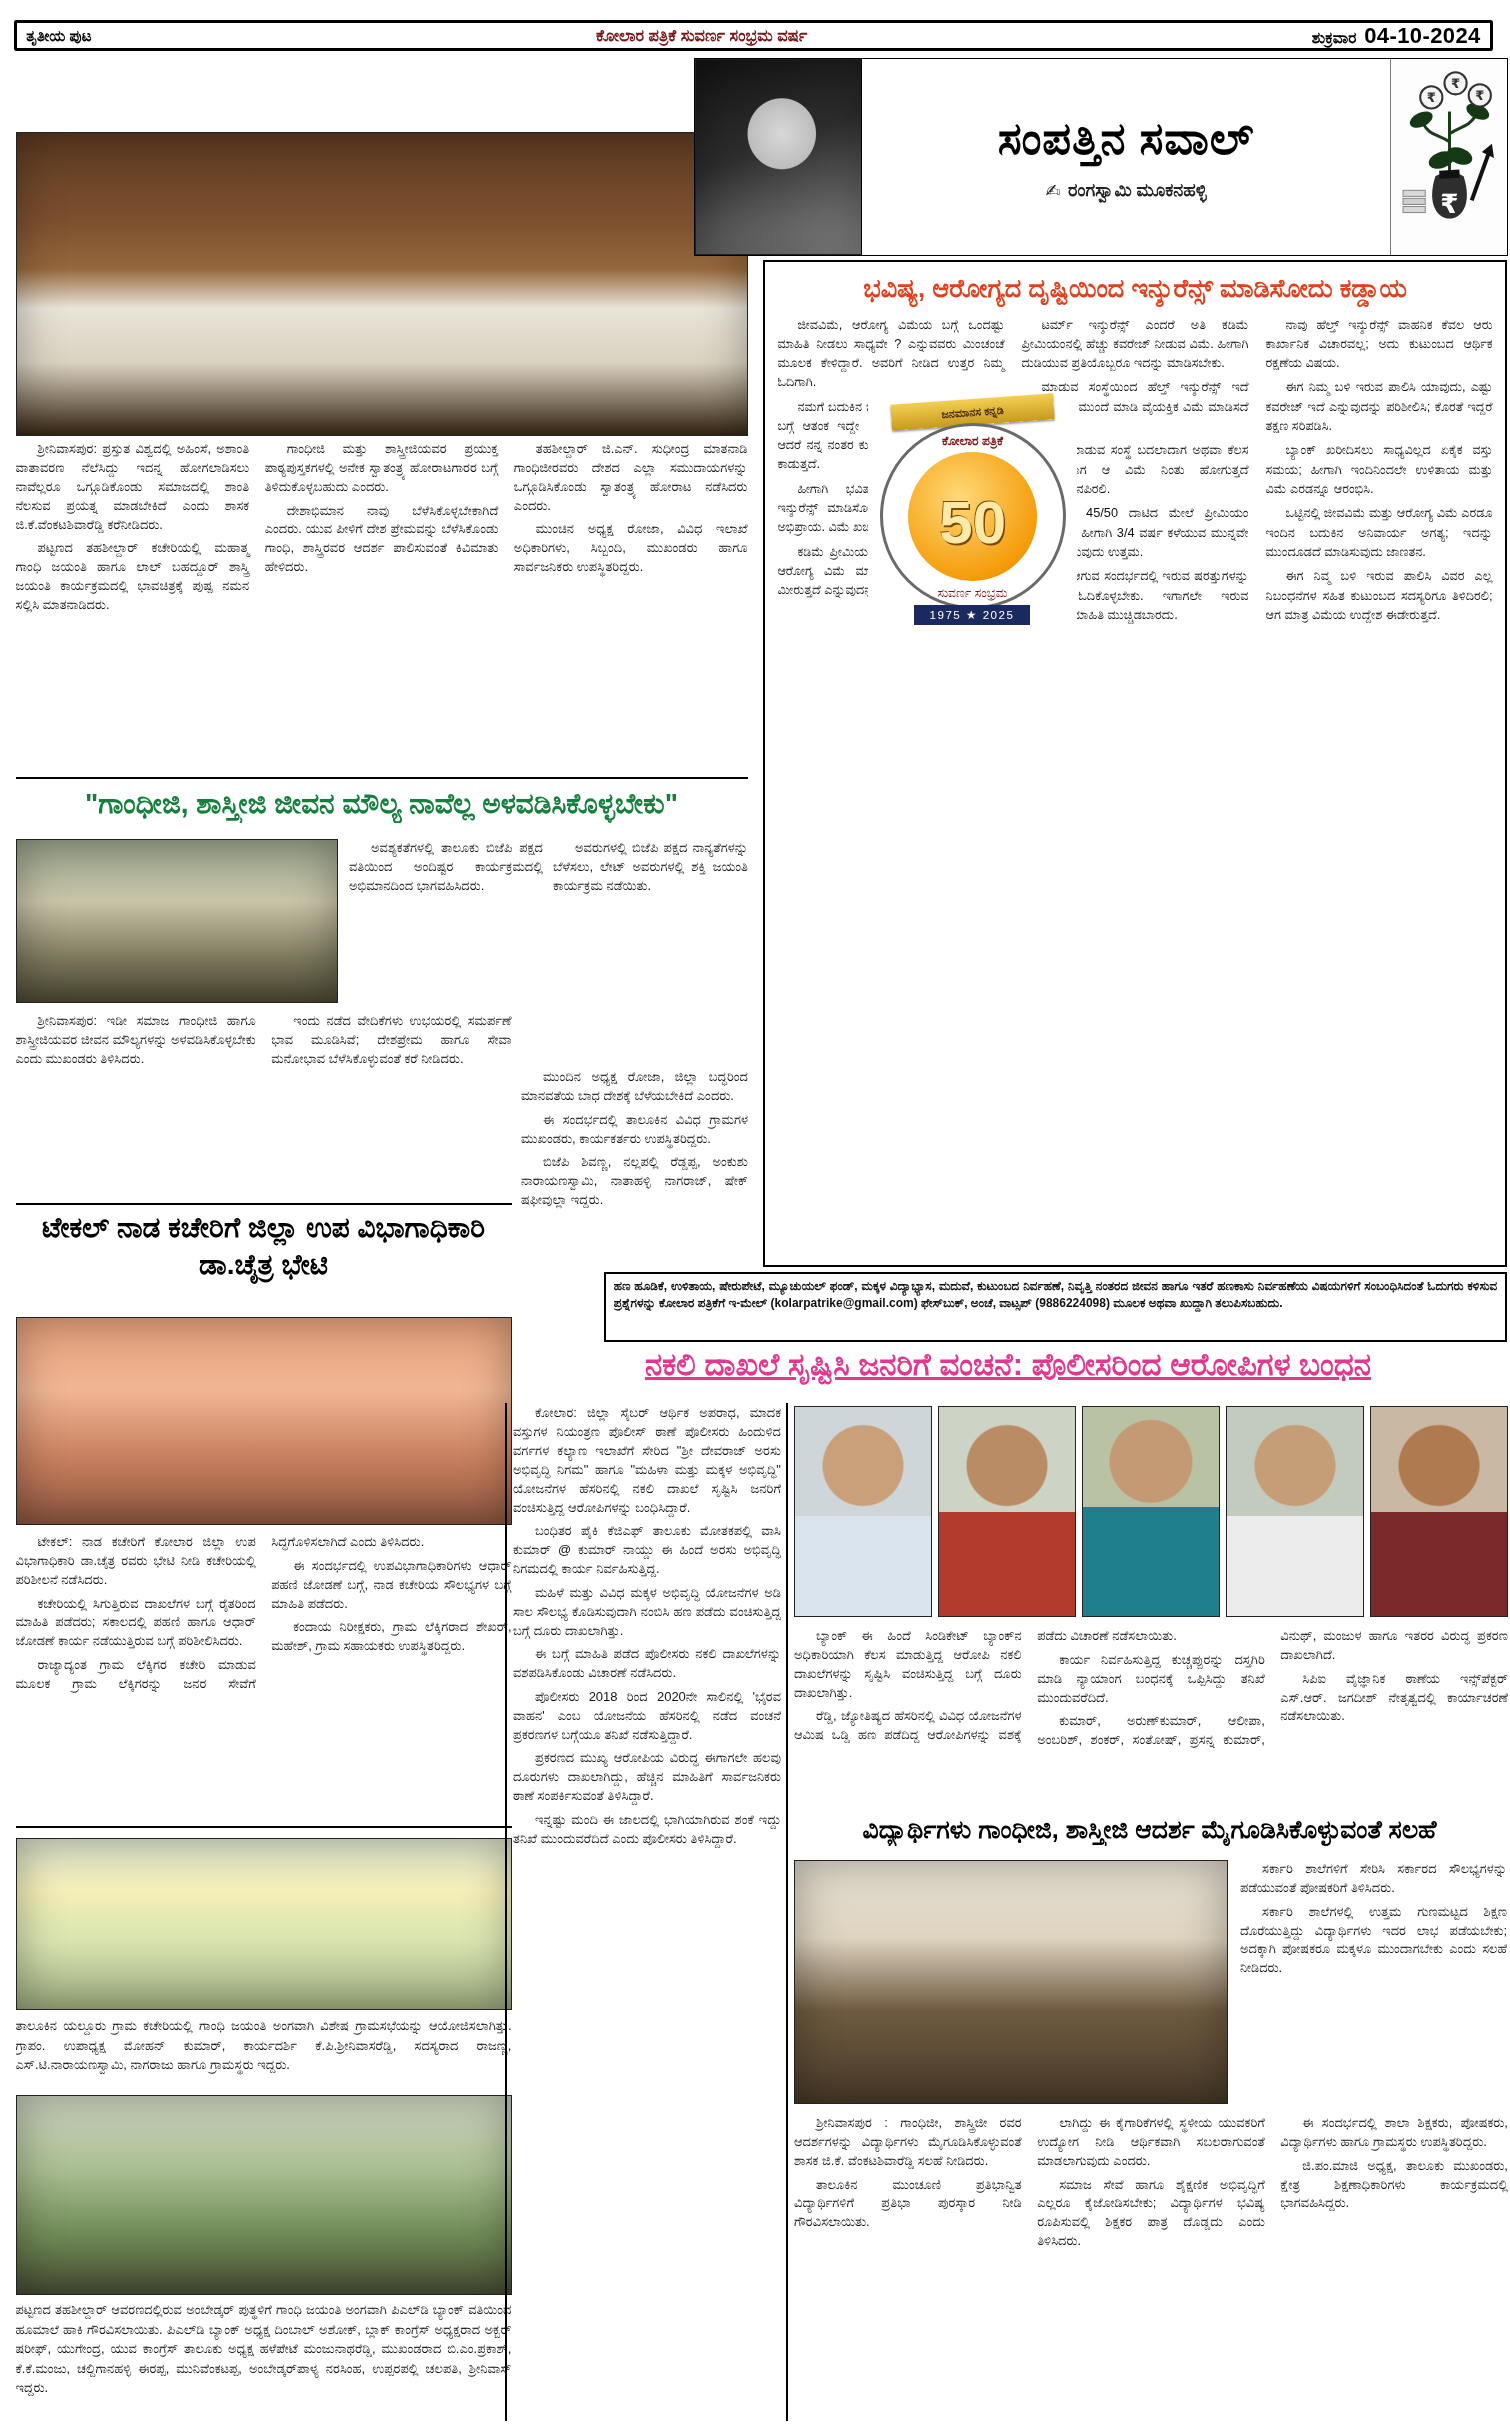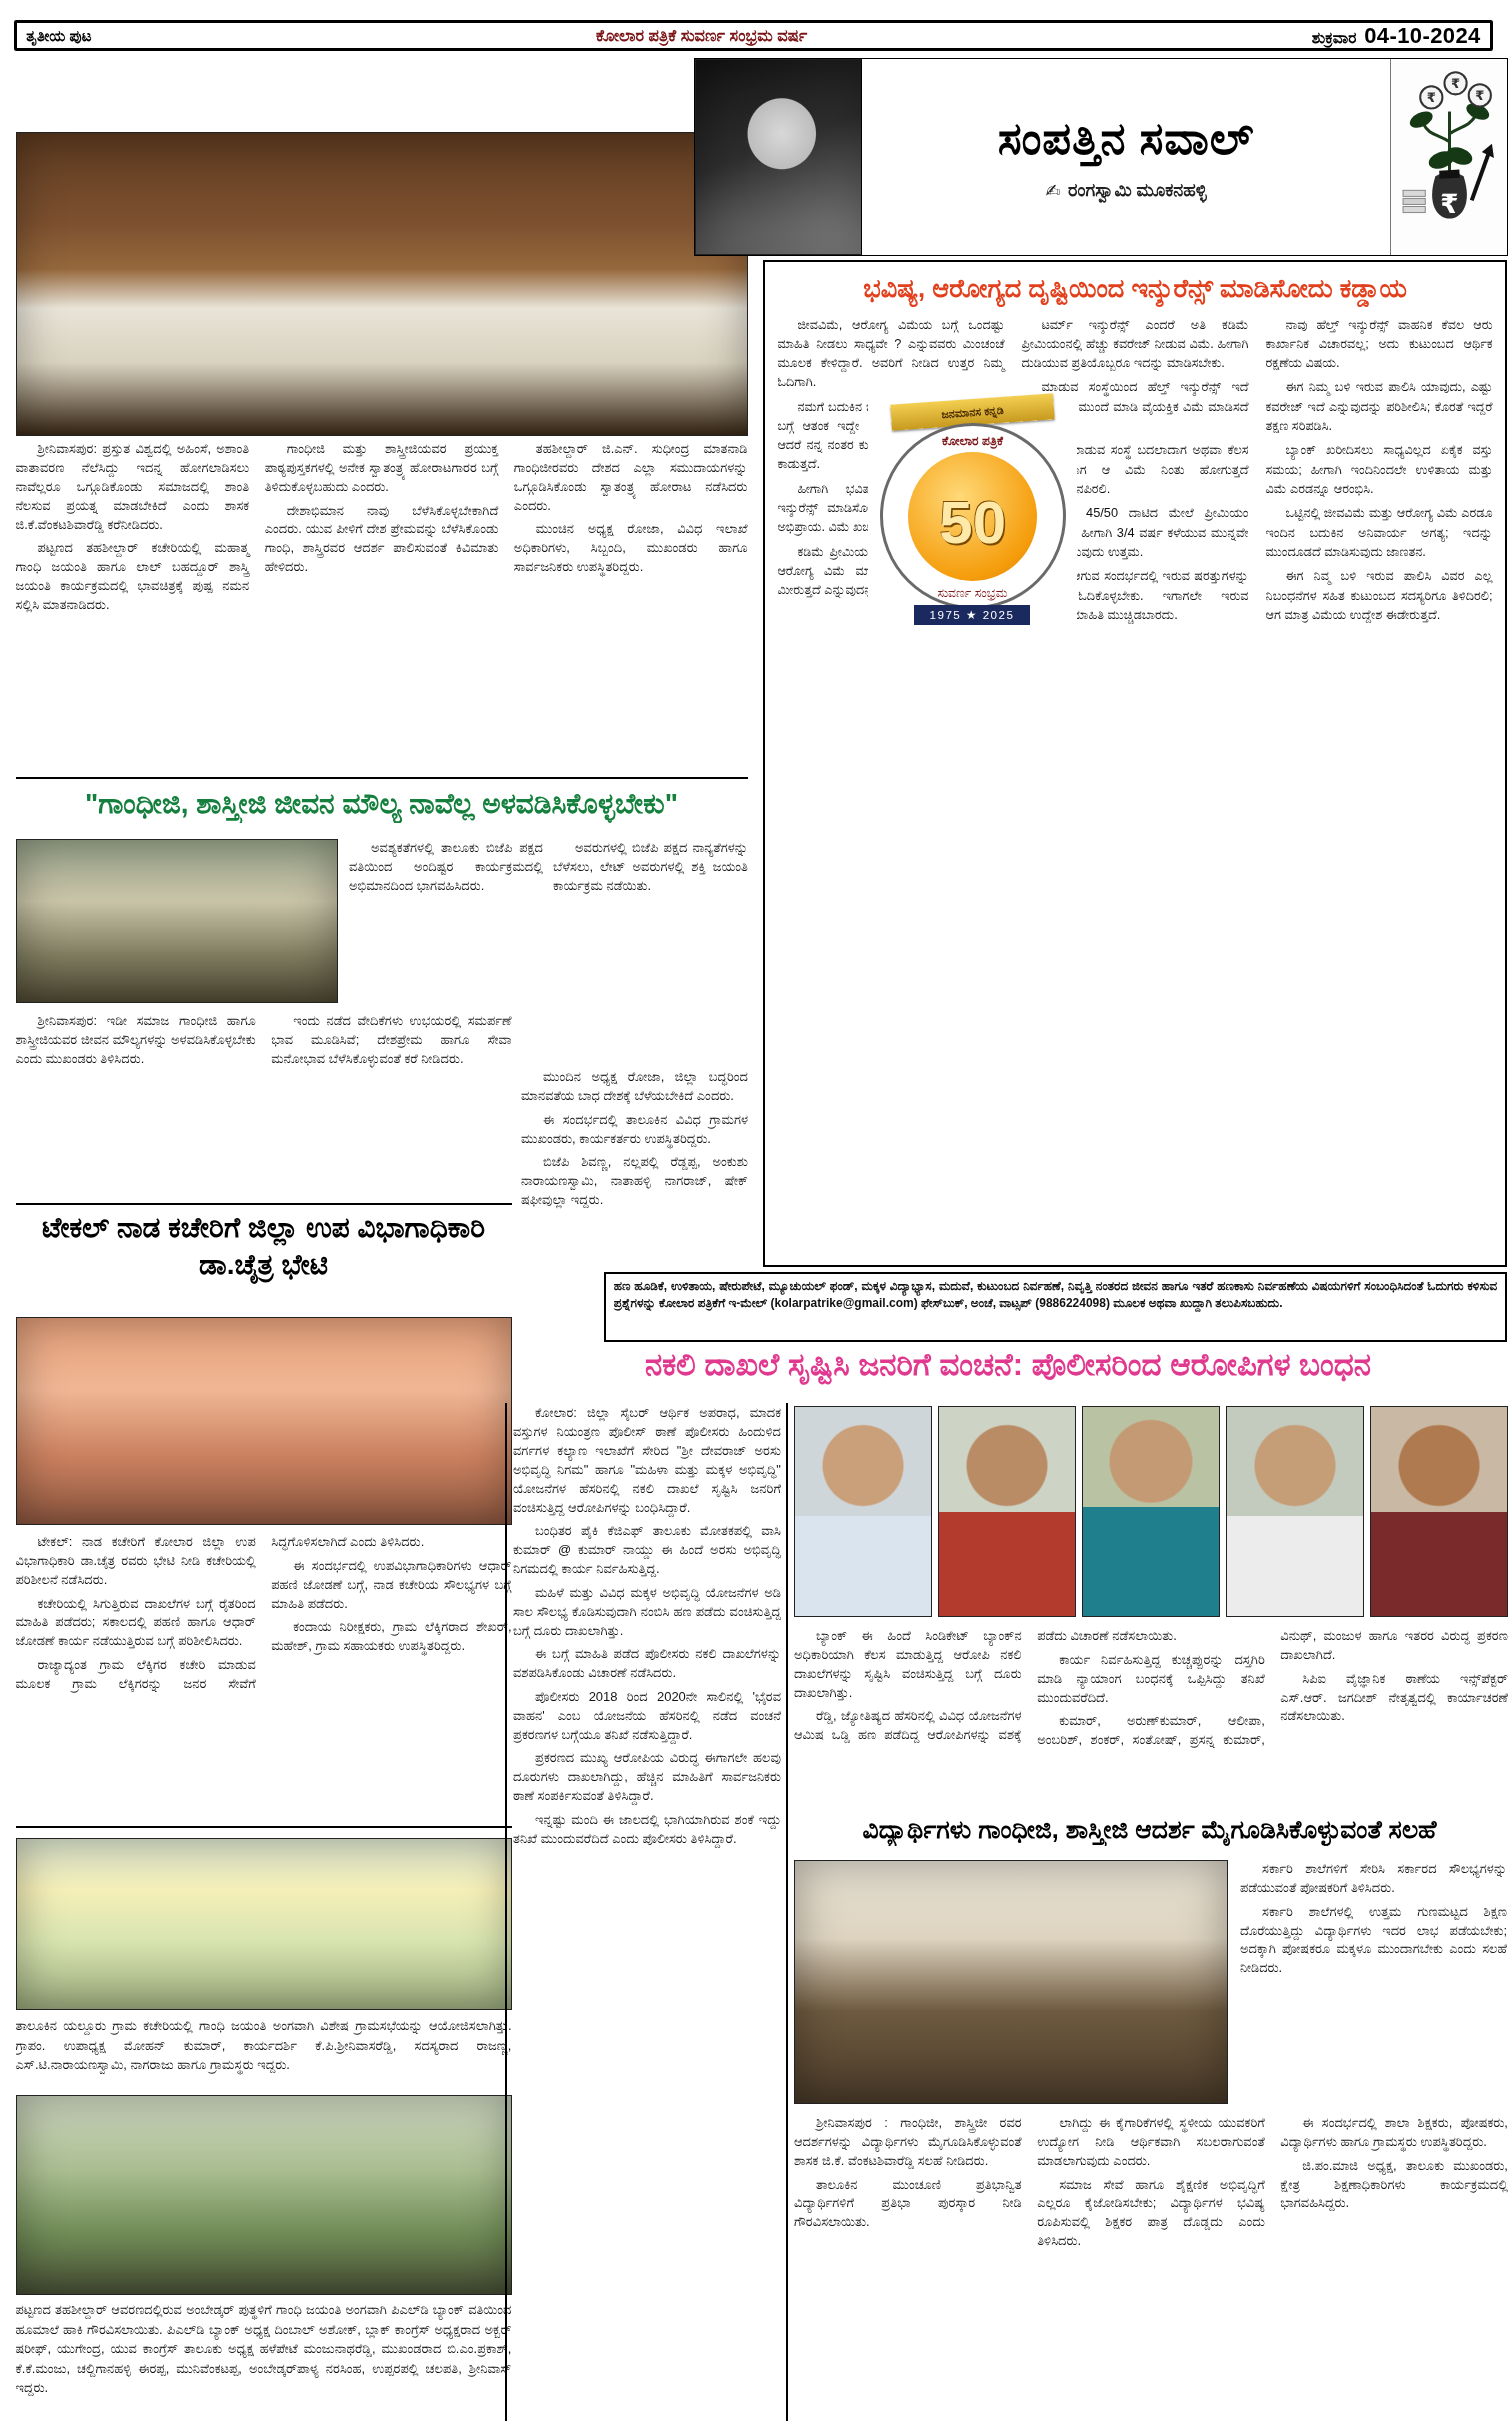--- a/index.html
+++ b/index.html
@@ -11,21 +11,21 @@
             display:flex;align-items:center;justify-content:space-between;padding:0 9.3px;box-sizing:border-box;background:#fff;}
   .mast-left{font-size:15px;font-weight:bold;color:#000;}
   .mast-center{font-size:16.3px;font-weight:bold;color:#7b1416;}
   .mast-right{font-size:15.5px;font-weight:bold;color:#000;display:flex;gap:7.7px;align-items:baseline;}
   .mast-right .date{font-size:22px;letter-spacing:0.4px;}
   
   .hl{font-weight:bold;text-align:center;line-height:1.32;}
   .hl-purple{left:15.5px;top:54px;width:666px;font-size:28px;color:#3f2d8a;}
   .hl-green{left:15.5px;top:786px;width:732px;font-size:28px;color:#15803d;white-space:nowrap;overflow:hidden;}
   .hl-black2{left:15.5px;top:1210px;width:496px;font-size:28px;color:#000;}
-  .hl-pink{left:508px;top:1345px;width:1000px;font-size:31px;color:#e0398f;white-space:nowrap;overflow:hidden;}
+  .hl-pink{left:508px;top:1345px;width:1000px;font-size:31px;color:#e0398f;white-space:nowrap;overflow:hidden;text-decoration:underline;}
   .hl-students{left:792px;top:1813px;width:715px;font-size:25px;color:#000;white-space:nowrap;overflow:hidden;text-align:center;}
   
   .hr{background:#000;height:2.3px;}
   .vr{background:#000;width:1.5px;}
   
   .photo{border:0.8px solid #222;box-sizing:border-box;box-shadow:inset 0 0 46px rgba(0,0,0,.35);}
   .ph-tahsildar{background:linear-gradient(180deg,#5d3a1f 0%,#7d5130 30%,#96683c 45%,#e9e4d8 58%,#d9d2c0 76%,#3c2a16 100%);}
   .ph-garland{background:linear-gradient(180deg,#9aa58c 0%,#c9c4a8 38%,#7d7a5e 72%,#4f4a33 100%);}
   .ph-office{background:linear-gradient(180deg,#e8a27c 0%,#f0b694 35%,#c87f5e 68%,#8f5840 100%);}
   .ph-sabha{background:linear-gradient(180deg,#dfe8d0 0%,#f5efb8 30%,#d8e4b0 60%,#9fae7f 100%);}

